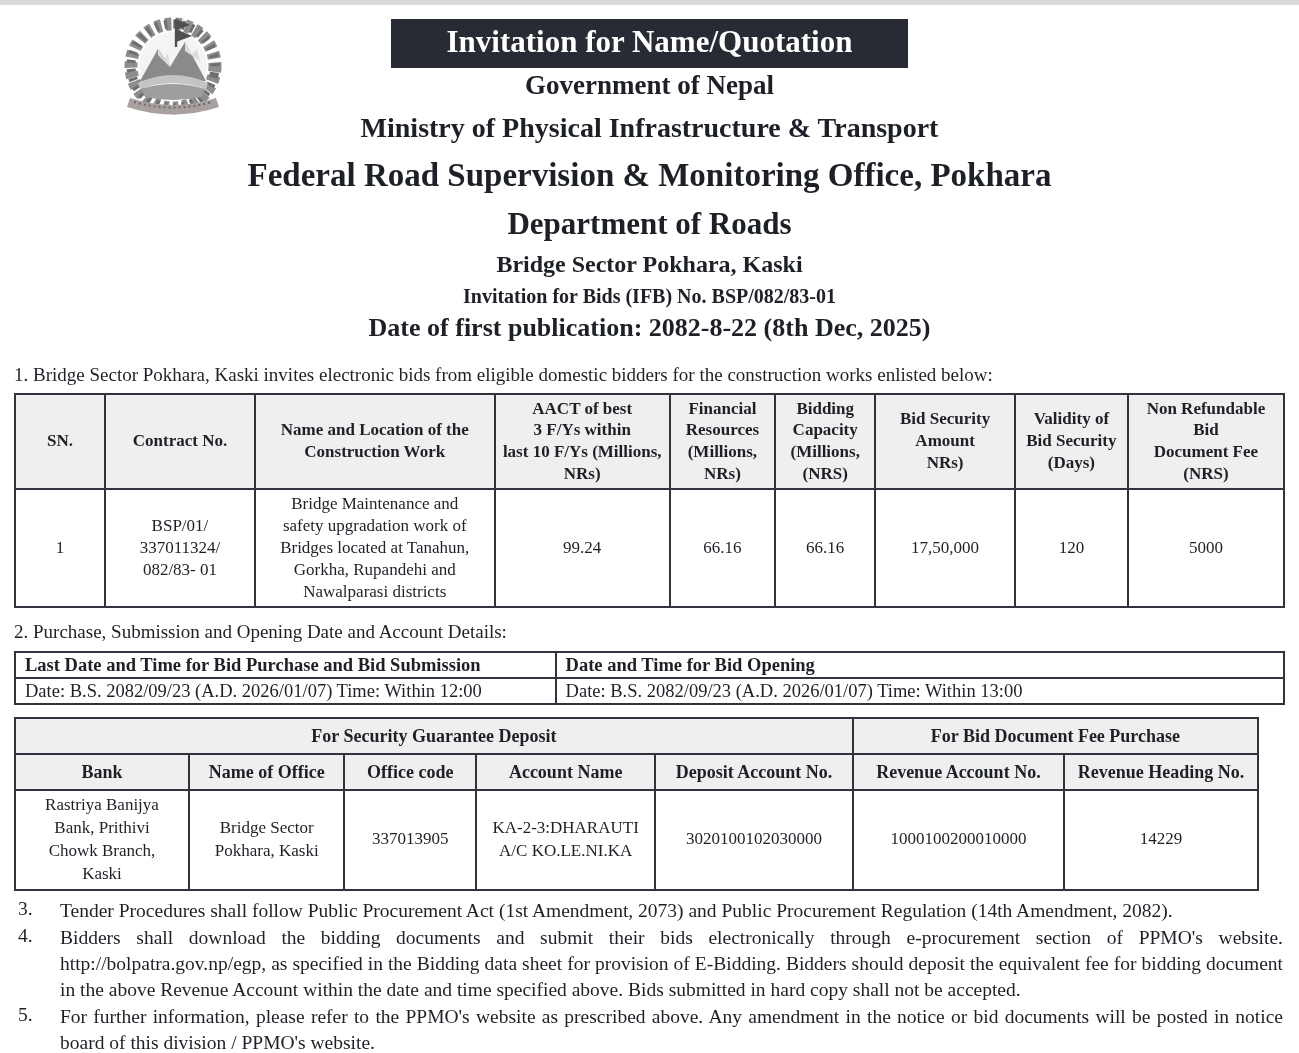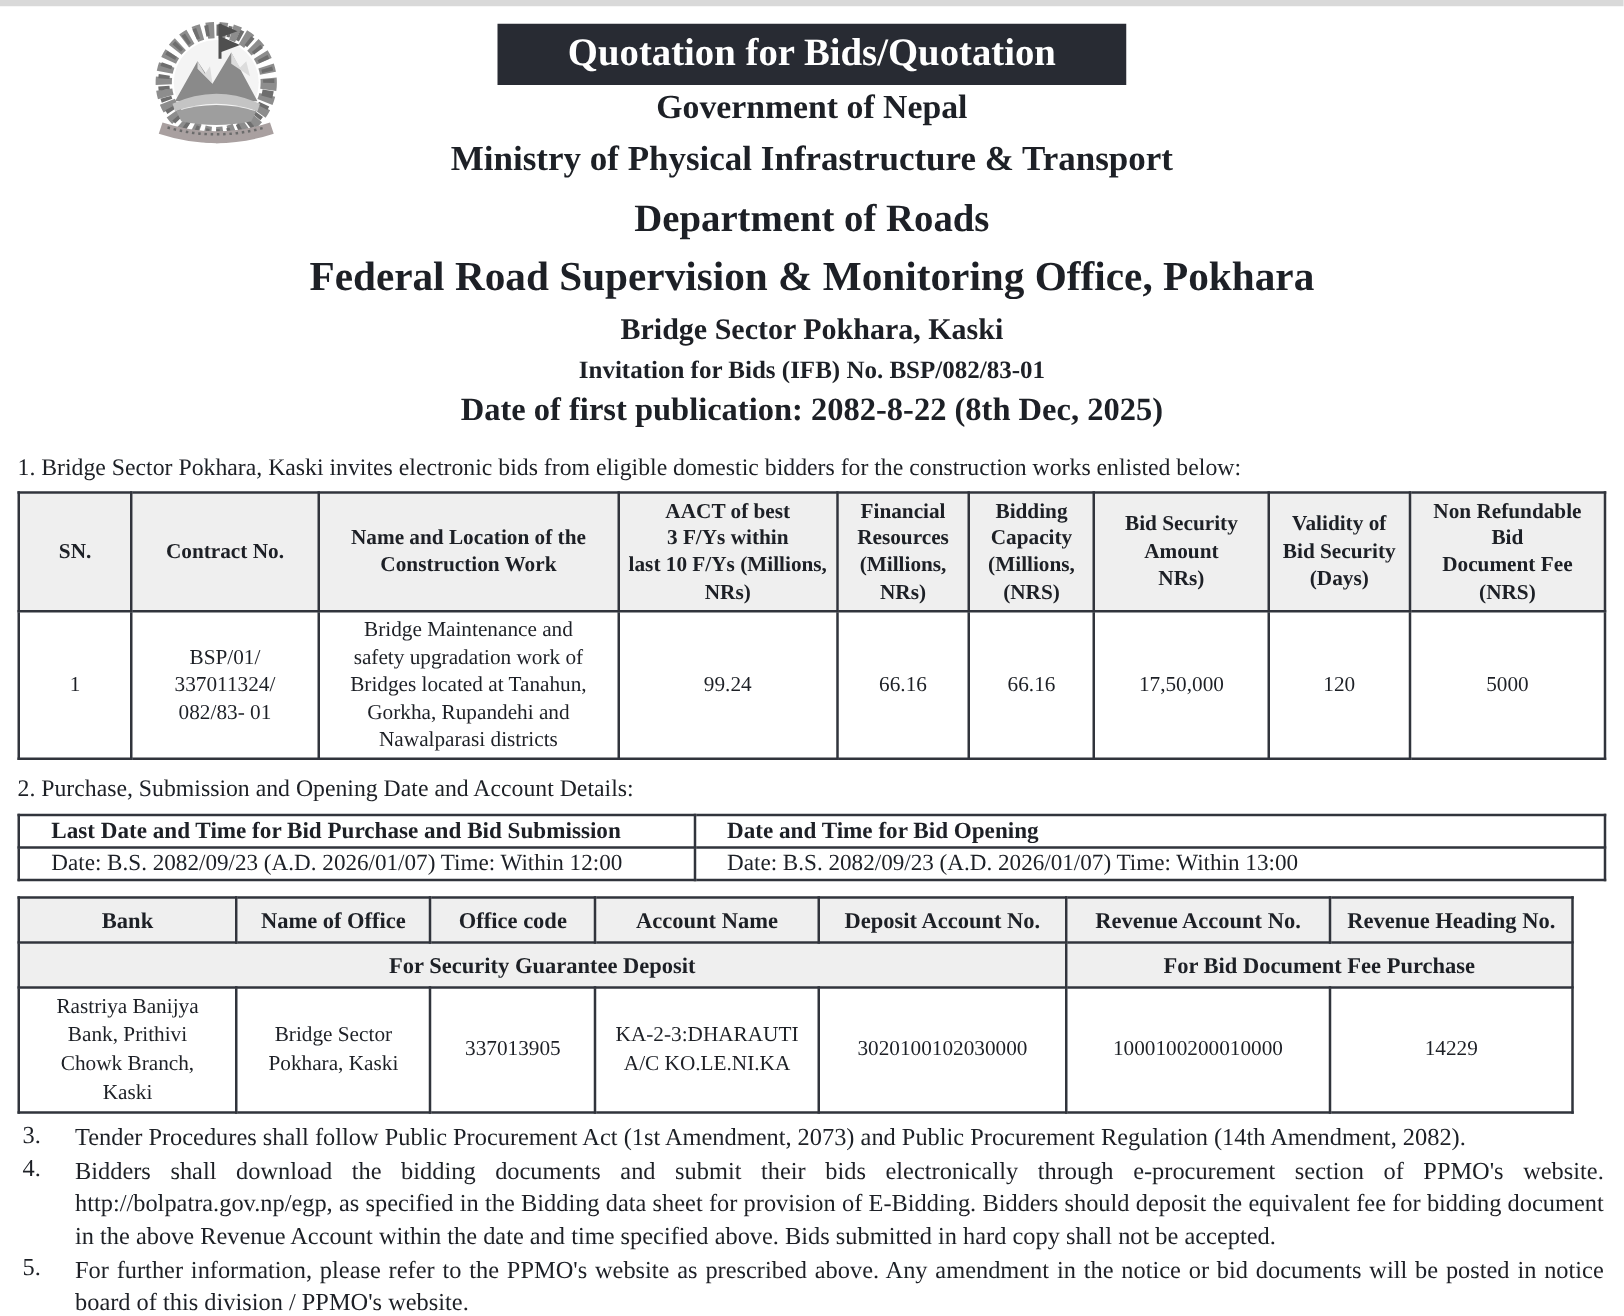--- a/index.html
+++ b/index.html
@@ -58,21 +58,21 @@
 
   .bid-table { margin-top: 7px; }
   .bid-table th { height: 90px; line-height: 1.28; }
   .bid-table td { height: 118px; line-height: 1.3; }
 
   .sec2-title { font-size: 19px; margin-top: 13px; }
 
   .schedule-table { margin-top: 8px; }
   .schedule-table th, .schedule-table td {
     text-align: left; background: #ffffff; font-size: 18.5px;
-    padding: 1px 25px; height: 26px;
+    padding: 1px 9px; height: 26px;
   }
 
   .account-table { margin-top: 12px; width: 1245px; }
   .account-table th.group { height: 36px; font-size: 18px; }
   .account-table th.colhead { height: 36px; font-size: 18px; }
   .account-table td { height: 84px; line-height: 1.35; }
 
   
   .notes { margin-top: 7px; font-size: 19.5px; }
   .note { display: flex; margin-top: 1px; }
@@ -99,25 +99,25 @@
 
       <line x1="66" y1="10" x2="66" y2="38" stroke="#4f4f4f" stroke-width="2.4"></line>
       <path d="M66 10 L80 16 L66 21 Z" fill="#4f4f4f"></path>
       <path d="M66 20 L82 27 L66 33 Z" fill="#4f4f4f"></path>
 
       <path d="M20 89 Q63 103 106 89 L109 98 Q63 113 17 98 Z" fill="#a9a0a0"></path>
       <path d="M24 93 Q63 104 102 93" fill="none" stroke="#6b6b6b" stroke-width="2" stroke-dasharray="2 3"></path>
     </svg>
   </div>
 
-  <div class="banner">Quotation for Bids/Quotation</div>
+  <div class="banner">Invitation for Name/Quotation</div>
   <div class="hline h-gov">Government of Nepal</div>
   <div class="hline h-ministry">Ministry of Physical Infrastructure &amp; Transport</div>
+  <div class="hline h-office">Federal Road Supervision &amp; Monitoring Office, Pokhara</div>
   <div class="hline h-dept">Department of Roads</div>
-  <div class="hline h-office">Federal Road Supervision &amp; Monitoring Office, Pokhara</div>
   <div class="hline h-sector">Bridge Sector Pokhara, Kaski</div>
   <div class="hline h-ifb">Invitation for Bids (IFB) No. BSP/082/83-01</div>
   <div class="hline h-pub">Date of first publication: 2082-8-22 (8th Dec, 2025)</div>
 
   <div class="intro">1. Bridge Sector Pokhara, Kaski invites electronic bids from eligible domestic bidders for the construction works enlisted below:</div>
 
   <table class="bid-table">
     <colgroup>
       <col style="width:7.1%">
         <col style="width:11.8%">
@@ -202,31 +202,31 @@
       <col style="width:14.0%">
         <col style="width:12.5%">
         <col style="width:10.6%">
       <col style="width:14.4%">
         <col style="width:15.9%">
         <col style="width:17.0%">
       <col style="width:15.6%">
     </colgroup>
     <tbody>
         <tr>
+      <th class="group" colspan="5">For Security Guarantee Deposit</th>
+      <th class="group" colspan="2">For Bid Document Fee Purchase</th>
+    </tr>
+    <tr>
       <th class="colhead">Bank</th>
       <th class="colhead">Name of Office</th>
       <th class="colhead">Office code</th>
       <th class="colhead">Account Name</th>
       <th class="colhead">Deposit Account No.</th>
       <th class="colhead">Revenue Account No.</th>
       <th class="colhead">Revenue Heading No.</th>
-    </tr>
-    <tr>
-      <th class="group" colspan="5">For Security Guarantee Deposit</th>
-      <th class="group" colspan="2">For Bid Document Fee Purchase</th>
     </tr>
     <tr>
       <td class="pre">Rastriya Banijya
 Bank, Prithivi
 Chowk Branch,
 Kaski</td>
       <td class="pre">Bridge Sector
 Pokhara, Kaski</td>
       <td class="pre">337013905</td>
       <td class="pre">KA-2-3:DHARAUTI

